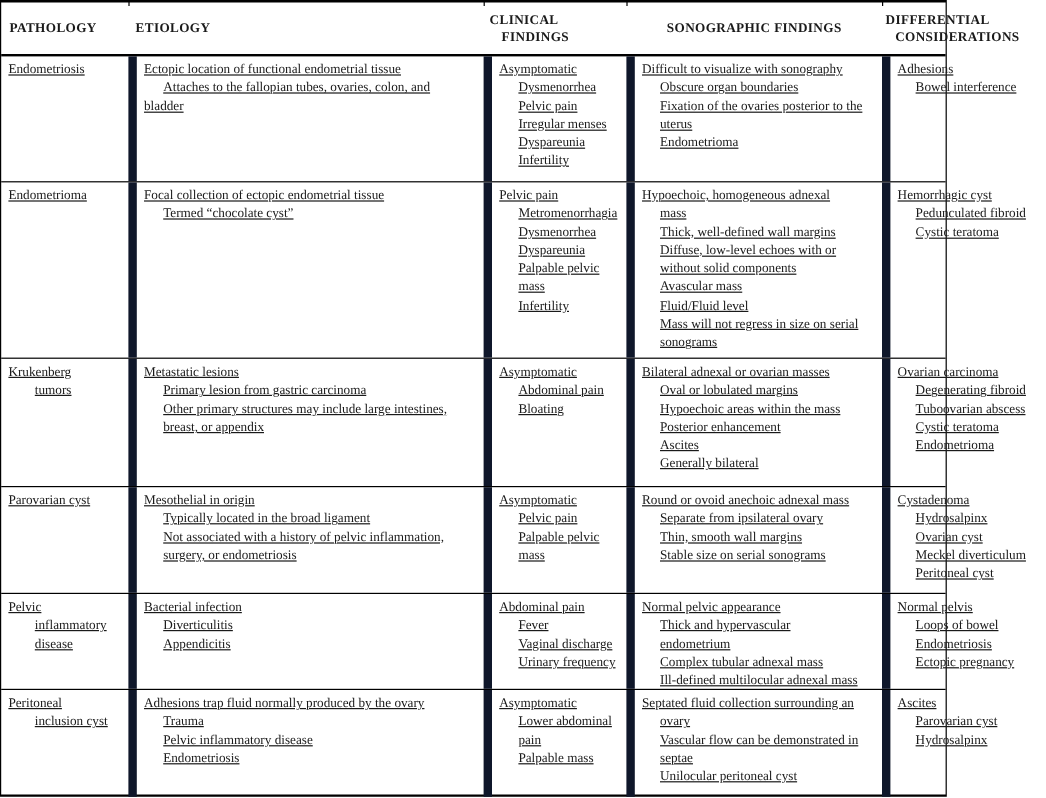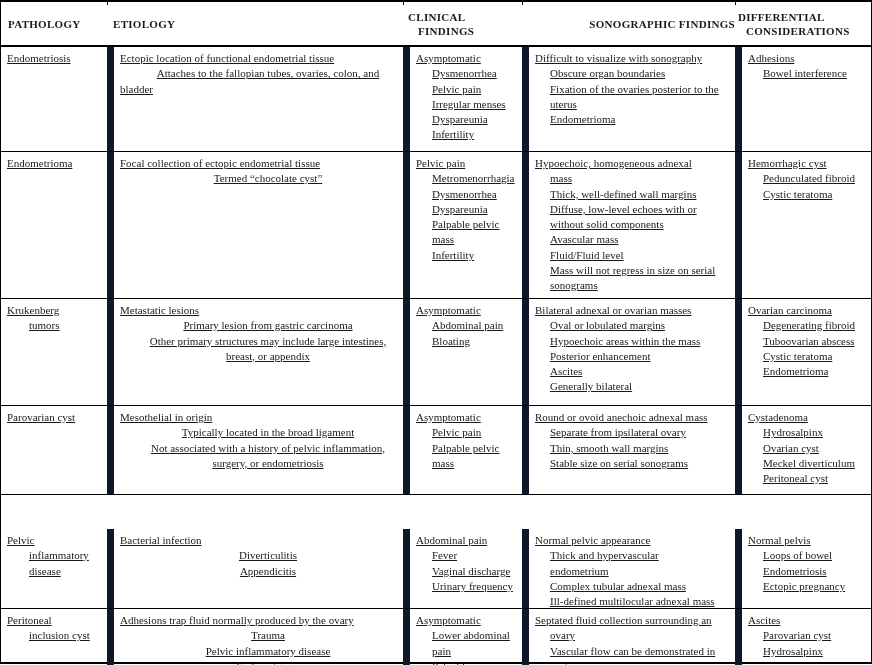--- a/index.html
+++ b/index.html
@@ -6,21 +6,21 @@
   .page{
     position:relative;
     width:872px;height:665px;
     background:#fff;
     color:#1a1a1a;
     font-family:"Liberation Serif","DejaVu Serif",serif;
     overflow:hidden;
   }
   .table{
     position:absolute;left:0;top:0;
-    width:872px;height:664px;
+    width:789px;height:664px;
     box-sizing:border-box;
     border:1px solid #000;
     border-top:2px solid #000;
     border-bottom:2px solid #000;
   }
   .thead{
     display:grid;
     grid-template-columns:106px 296px 119px 213px 136px;
     height:43px;
     border-bottom:2px solid #000;
@@ -29,21 +29,21 @@
     box-sizing:border-box;
     display:flex;flex-direction:column;justify-content:center;
     font-weight:bold;font-size:11px;letter-spacing:0.3px;
     overflow:hidden;
   }
   .th .hline{line-height:14px;white-space:nowrap;}
   .th.c0{padding-left:7px;}
   .th.c1{padding-left:6px;}
   .th.c2 .hline.l1{padding-left:5px;}
   .th.c2 .hline.l2{padding-left:15px;}
-  .th.c3{align-items:flex-end;}
+  .th.c3{align-items:center;}
   .th.c4 .hline.l1{padding-left:3px;}
   .th.c4 .hline.l2{padding-left:11px;}
   .tbody{display:block;text-decoration:underline;}
   .tr{
     display:grid;
     grid-template-columns:106px 296px 119px 213px 136px;
     box-sizing:border-box;
     border-bottom:1px solid #000;
   }
   .tr:last-child{border-bottom:none;}
@@ -54,21 +54,21 @@
     overflow:hidden;
   }
   .td.c0{border-left:none;}
   .line{
     font-size:11px;
     line-height:15.3px;
     height:15.3px;
     white-space:nowrap;
   }
   .c0 .ind{padding-left:22px;}
-  .c1 .ind{padding-left:16px;text-align:center;}
+  .c1 .ind{padding-left:16px;}
   .c2 .ind{padding-left:16px;}
   .c3 .ind{padding-left:15px;}
   .c4 .ind{padding-left:15px;}
   .tick{
     position:absolute;top:0;width:1px;height:5px;background:#000;
   }
 </style>
 </head>
 <body>
 
@@ -214,21 +214,21 @@
             <div class="line ind">Stable size on serial sonograms</div>
           </div>
           <div class="td c4">
             <div class="line">Cystadenoma</div>
             <div class="line ind">Hydrosalpinx</div>
             <div class="line ind">Ovarian cyst</div>
             <div class="line ind">Meckel diverticulum</div>
             <div class="line ind">Peritoneal cyst</div>
           </div>
         </div>
-        <div class="tr" style="height: 80px; margin-top: 34px;">
+        <div class="tr" style="height: 80px;">
           <div class="td c0">
             <div class="line">Pelvic</div>
             <div class="line ind">inflammatory</div>
             <div class="line ind">disease</div>
           </div>
           <div class="td c1">
             <div class="line">Bacterial infection</div>
             <div class="line ind">Diverticulitis</div>
             <div class="line ind">Appendicitis</div>
           </div>

